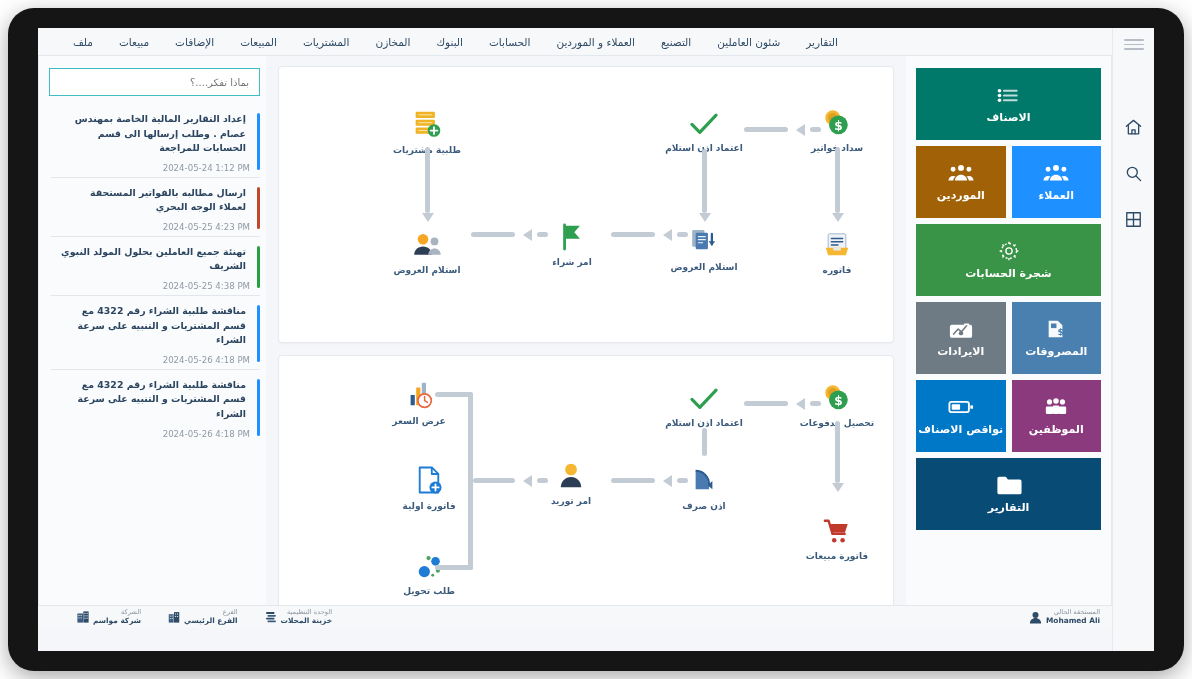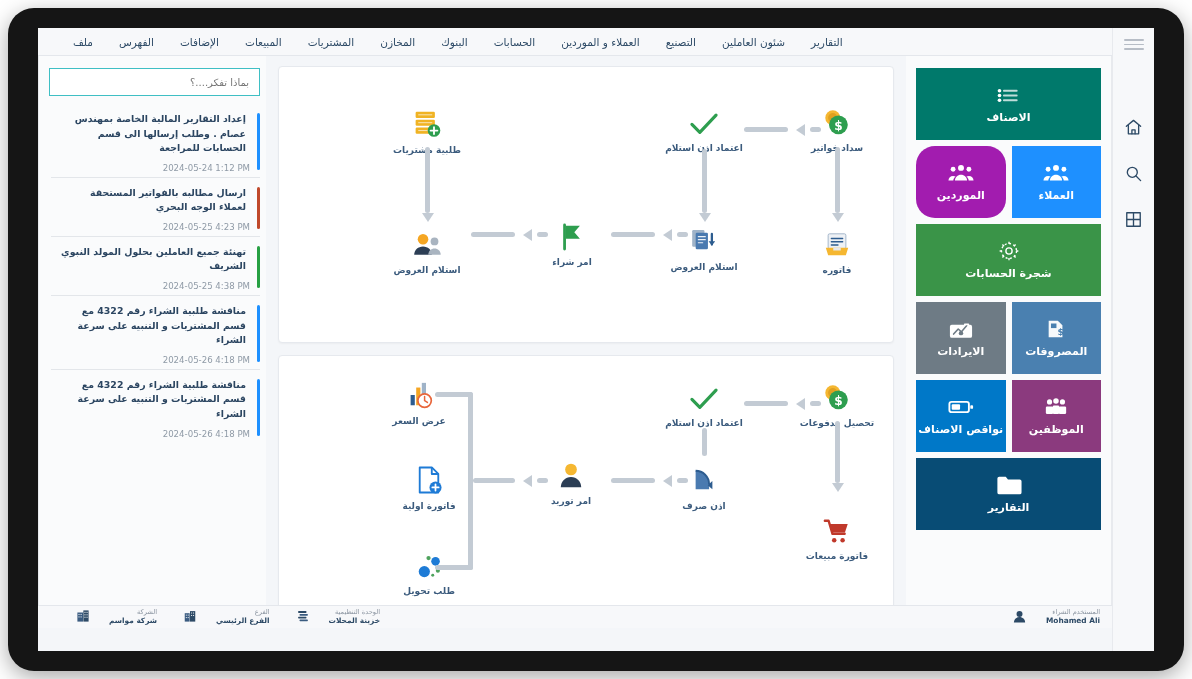--- a/index.html
+++ b/index.html
@@ -127,39 +127,39 @@
   .tile .t-ico { height: 22px; display: flex; align-items: center; justify-content: center; }
 
   
   .statusbar {
     position: absolute; left: 0; bottom: 0; width: 1074px; height: 23px;
     background: #f7f8fa; border-top: 1px solid #e4e7ec;
     display: flex; flex-direction: row-reverse; align-items: center;
     justify-content: flex-start; padding: 0 12px;
   }
   .status-cell {
-    display: flex; flex-direction: row-reverse; align-items: flex-start; gap: 19px;
+    display: flex; flex-direction: row-reverse; align-items: center; gap: 3px;
     margin-left: 26px;
   }
   .status-cell .sc-txt { text-align: right; direction: rtl; line-height: 1.15; }
   .sc-top { font-size: 6.6px; color: #8a94a0; }
   .sc-bot { font-size: 7.4px; color: #2d4a66; font-weight: 600; }
   .status-user { margin-right: auto; margin-left: 0; }
   .spacer { flex: 1; }
 </style>
 </head>
 <body>
 
 <div id="stage">
   <div class="bezel"></div>
   <div class="screen">
 
     <div class="topbar" id="topbar">
         <div class="menu-item">ملف</div>
-        <div class="menu-item">الفهرس</div>
+        <div class="menu-item">مبيعات</div>
         <div class="menu-item">الإضافات</div>
         <div class="menu-item">المبيعات</div>
         <div class="menu-item">المشتريات</div>
         <div class="menu-item">المخازن</div>
         <div class="menu-item">البنوك</div>
         <div class="menu-item">الحسابات</div>
         <div class="menu-item">العملاء و الموردين</div>
         <div class="menu-item">التصنيع</div>
         <div class="menu-item">شئون العاملين</div>
         <div class="menu-item">التقارير</div>
@@ -483,21 +483,21 @@
                   <circle cx="14" cy="5" r="3.2"></circle>
                   <circle cx="5.5" cy="6.5" r="2.6"></circle>
                   <circle cx="22.5" cy="6.5" r="2.6"></circle>
                   <path d="M7.5 18.5c0-3.6 2.9-6.2 6.5-6.2s6.5 2.6 6.5 6.2z"></path>
                   <path d="M0.5 18.5c0-2.9 2.2-4.9 5-4.9 1 0 1.9.25 2.7.7-1.4 1.1-2.3 2.6-2.5 4.2z"></path>
                   <path d="M27.5 18.5c0-2.9-2.2-4.9-5-4.9-1 0-1.9.25-2.7.7 1.4 1.1 2.3 2.6 2.5 4.2z"></path>
                 </svg>
               </div>
               <div class="t-lbl">العملاء</div>
             </div>
-            <div class="tile" style="background: #a21caf; border-radius: 19px;">
+            <div class="tile" style="background: #a16207;">
               <div class="t-ico">
                 <svg width="26" height="20" viewBox="0 0 28 21" fill="#fff">
                   <circle cx="14" cy="5" r="3.2"></circle>
                   <circle cx="5.5" cy="6.5" r="2.6"></circle>
                   <circle cx="22.5" cy="6.5" r="2.6"></circle>
                   <path d="M7.5 18.5c0-3.6 2.9-6.2 6.5-6.2s6.5 2.6 6.5 6.2z"></path>
                   <path d="M0.5 18.5c0-2.9 2.2-4.9 5-4.9 1 0 1.9.25 2.7.7-1.4 1.1-2.3 2.6-2.5 4.2z"></path>
                   <path d="M27.5 18.5c0-2.9-2.2-4.9-5-4.9-1 0-1.9.25-2.7.7 1.4 1.1 2.3 2.6 2.5 4.2z"></path>
                 </svg>
               </div>
@@ -635,21 +635,21 @@
         </div>
 
         <div class="spacer"></div>
 
         <div class="status-cell status-user">
           <svg width="15" height="15" viewBox="0 0 20 20">
             <circle cx="10" cy="6.5" r="4" fill="#2D4A66"></circle>
             <path d="M2.5 18c0-4.2 3.4-7.2 7.5-7.2s7.5 3 7.5 7.2z" fill="#2D4A66"></path>
           </svg>
           <div class="sc-txt">
-            <div class="sc-top">المستخدم الشراء</div>
+            <div class="sc-top">المستحقة الحالي</div>
             <div class="sc-bot" style="direction:ltr;">Mohamed Ali</div>
           </div>
         </div>
       </div>
 
     </div>
   </div>
 </div>
 
 </body></html>

